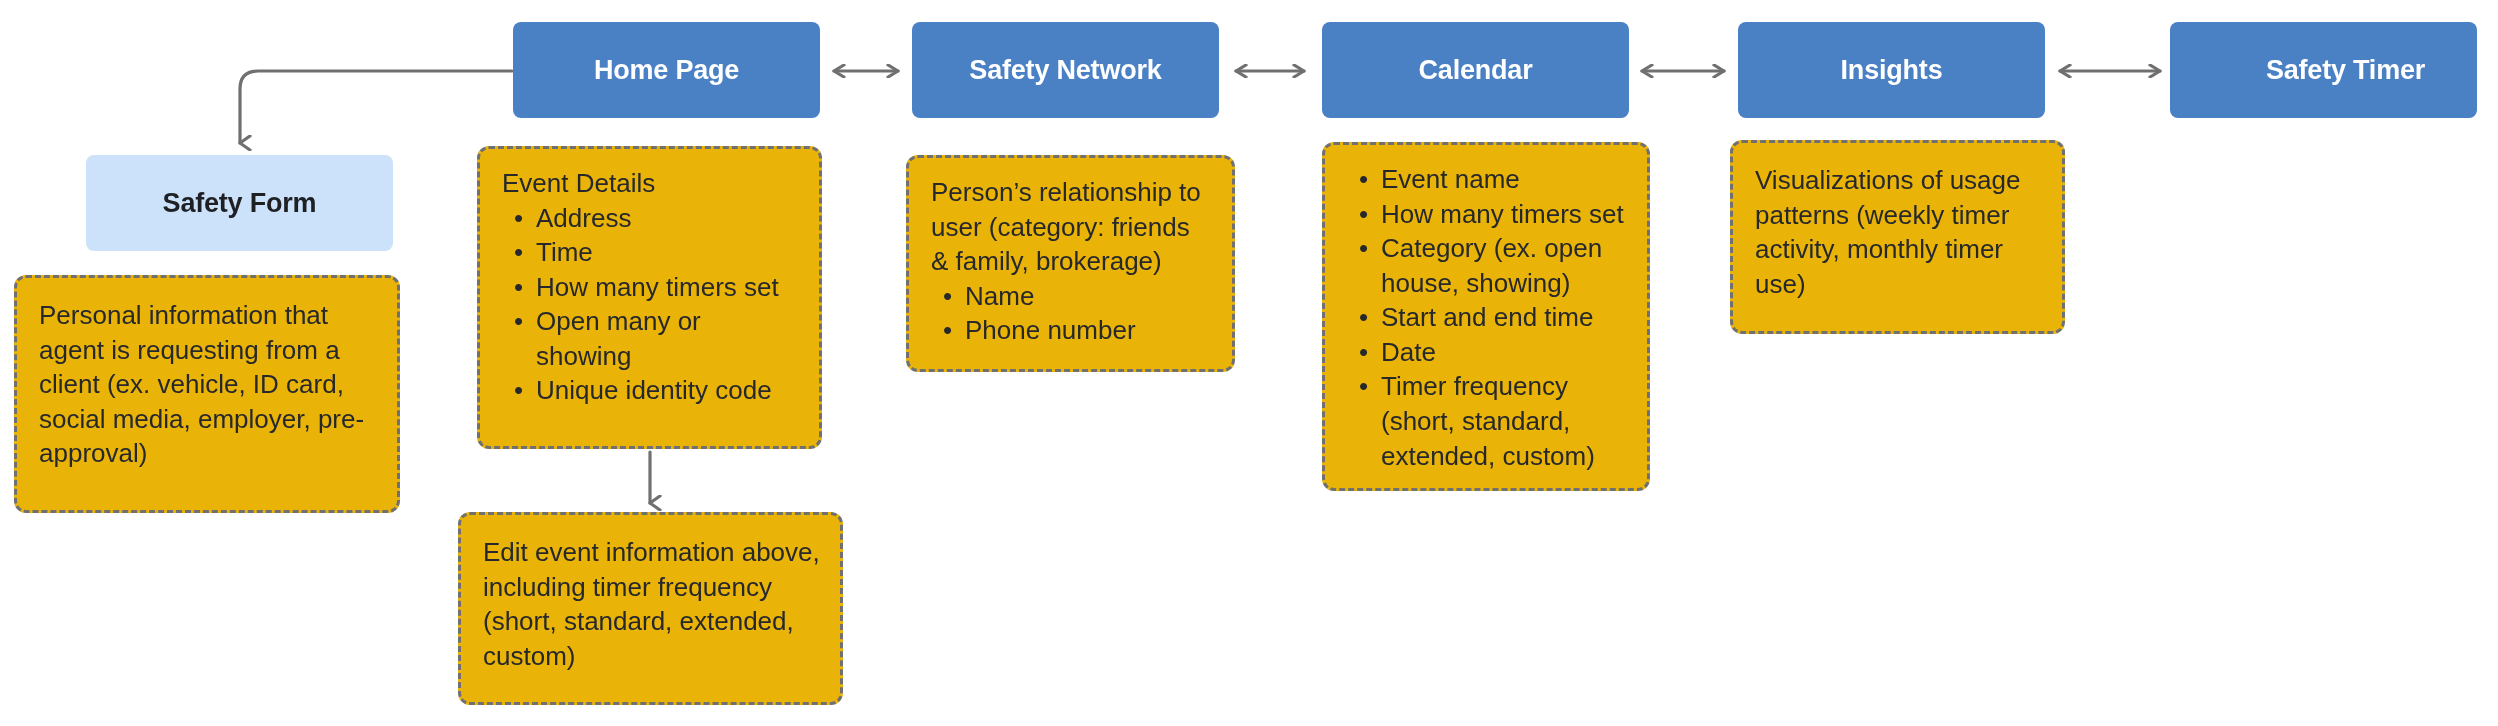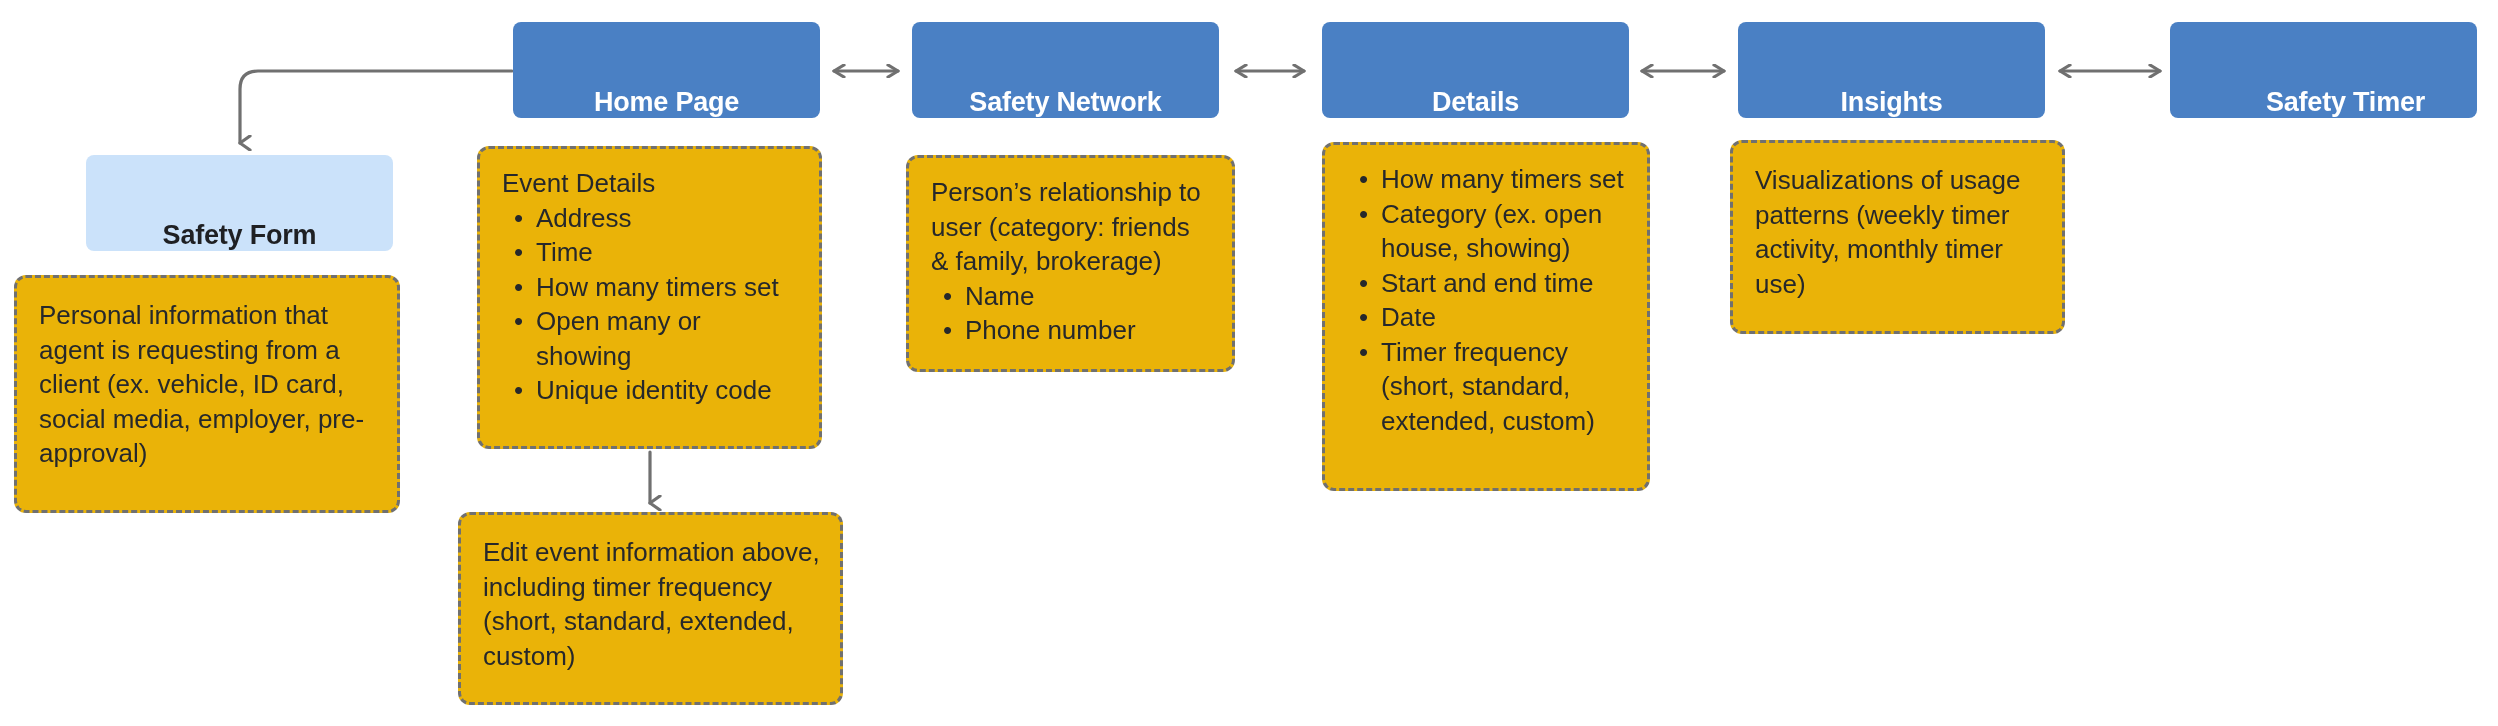--- a/index.html
+++ b/index.html
@@ -23,21 +23,21 @@
     left: 0;
     top: 0;
     width: 2498px;
     height: 726px;
     pointer-events: none;
   }
   .node {
     position: absolute;
     box-sizing: border-box;
     display: flex;
-    align-items: flex-end;
+    align-items: center;
     justify-content: center;
     border-radius: 8px;
   }
   .node.primary {
     background: #4a80c4;
     color: #ffffff;
     font-weight: bold;
     font-size: 27px;
     letter-spacing: -0.2px;
   }
@@ -117,21 +117,21 @@
 
   <div class="node primary" style="left:513px; top:22px; width:307px; height:96px;">
     <span>Home Page</span>
   </div>
 
   <div class="node primary" style="left:912px; top:22px; width:307px; height:96px;">
     <span>Safety Network</span>
   </div>
 
   <div class="node primary" style="left:1322px; top:22px; width:307px; height:96px;">
-    <span>Details</span>
+    <span>Calendar</span>
   </div>
 
   <div class="node primary" style="left:1738px; top:22px; width:307px; height:96px;">
     <span>Insights</span>
   </div>
 
   <div class="node primary" style="left:2170px; top:22px; width:307px; height:96px;padding-left:44px;">
     <span>Safety Timer</span>
   </div>
 
@@ -161,20 +161,21 @@
   <div class="note" style="left:906px; top:155px; width:329px; height:217px;">
     <p class="lead">Person’s relationship to user (category: friends &amp; family, brokerage)</p>
     <ul>
       <li>Name</li>
       <li>Phone number</li>
     </ul>
   </div>
 
   <div class="note" style="left:1322px; top:142px; width:328px; height:349px;">
     <ul>
+      <li>Event name</li>
       <li>How many timers set</li>
       <li>Category (ex. open house, showing)</li>
       <li>Start and end time</li>
       <li>Date</li>
       <li>Timer frequency (short, standard, extended, custom)</li>
     </ul>
   </div>
 
   <div class="note plain" style="left:1730px; top:140px; width:335px; height:194px;">
     <p class="lead">Visualizations of usage patterns (weekly timer activity, monthly timer use)</p>

